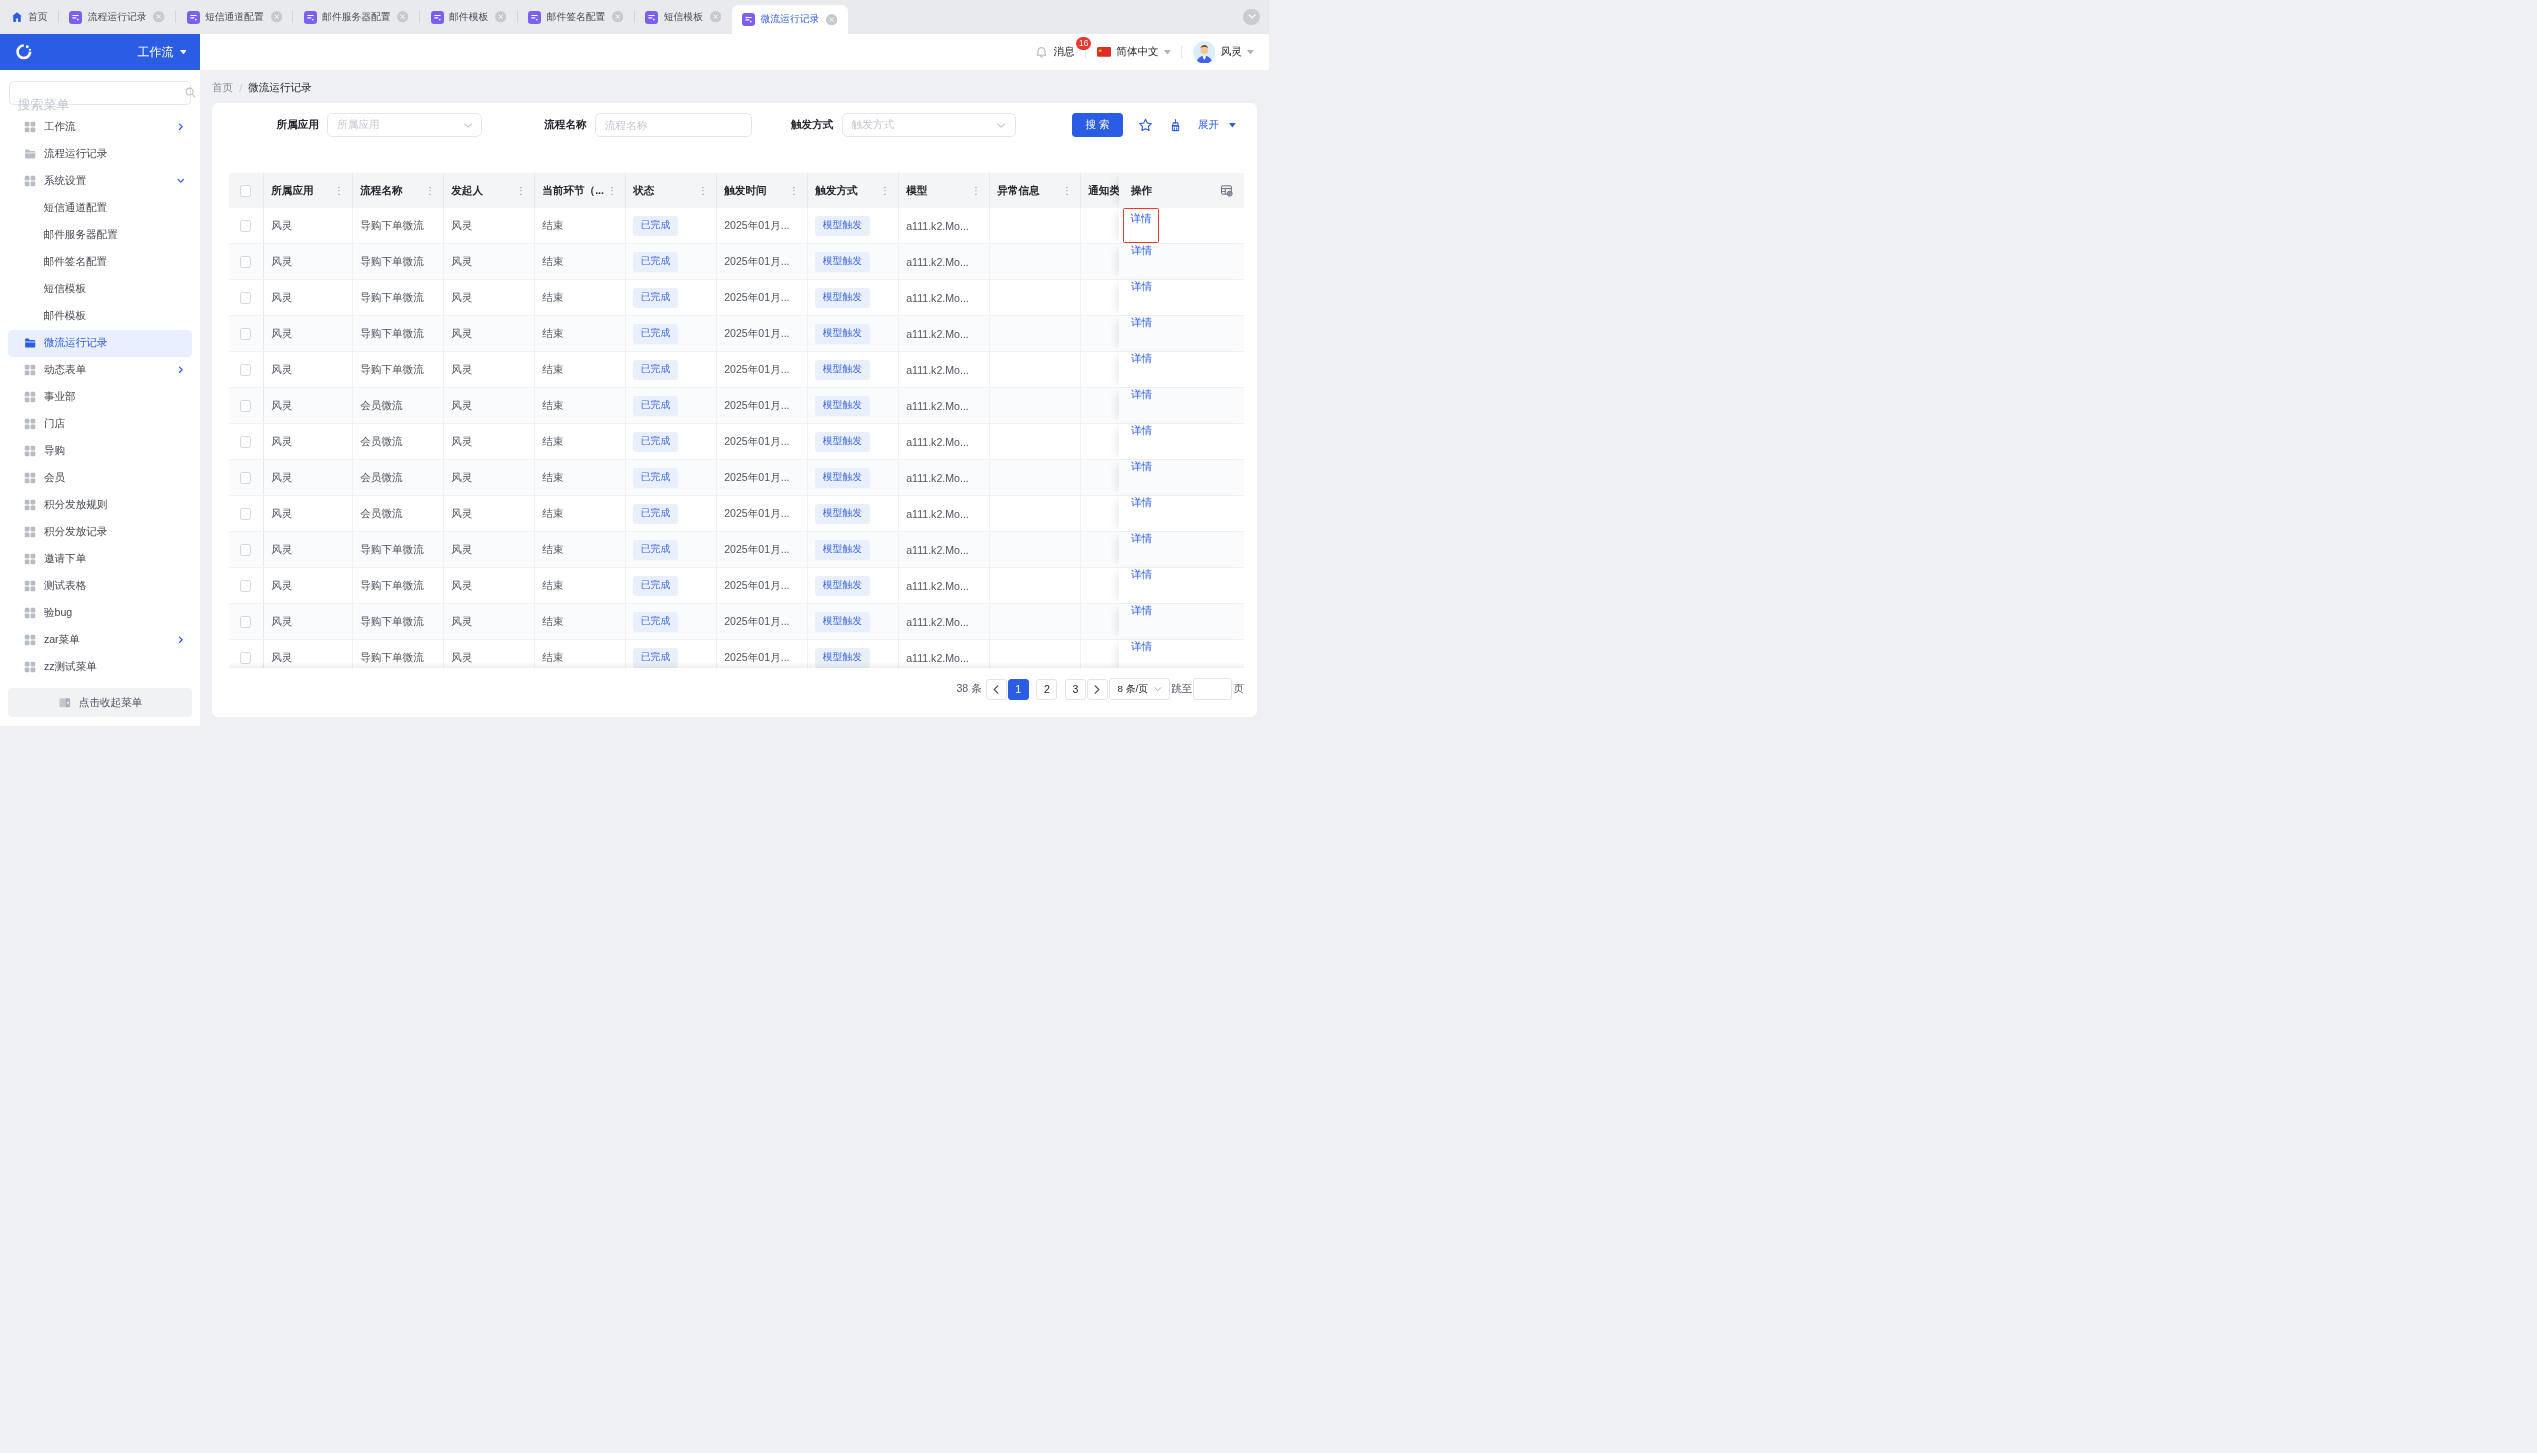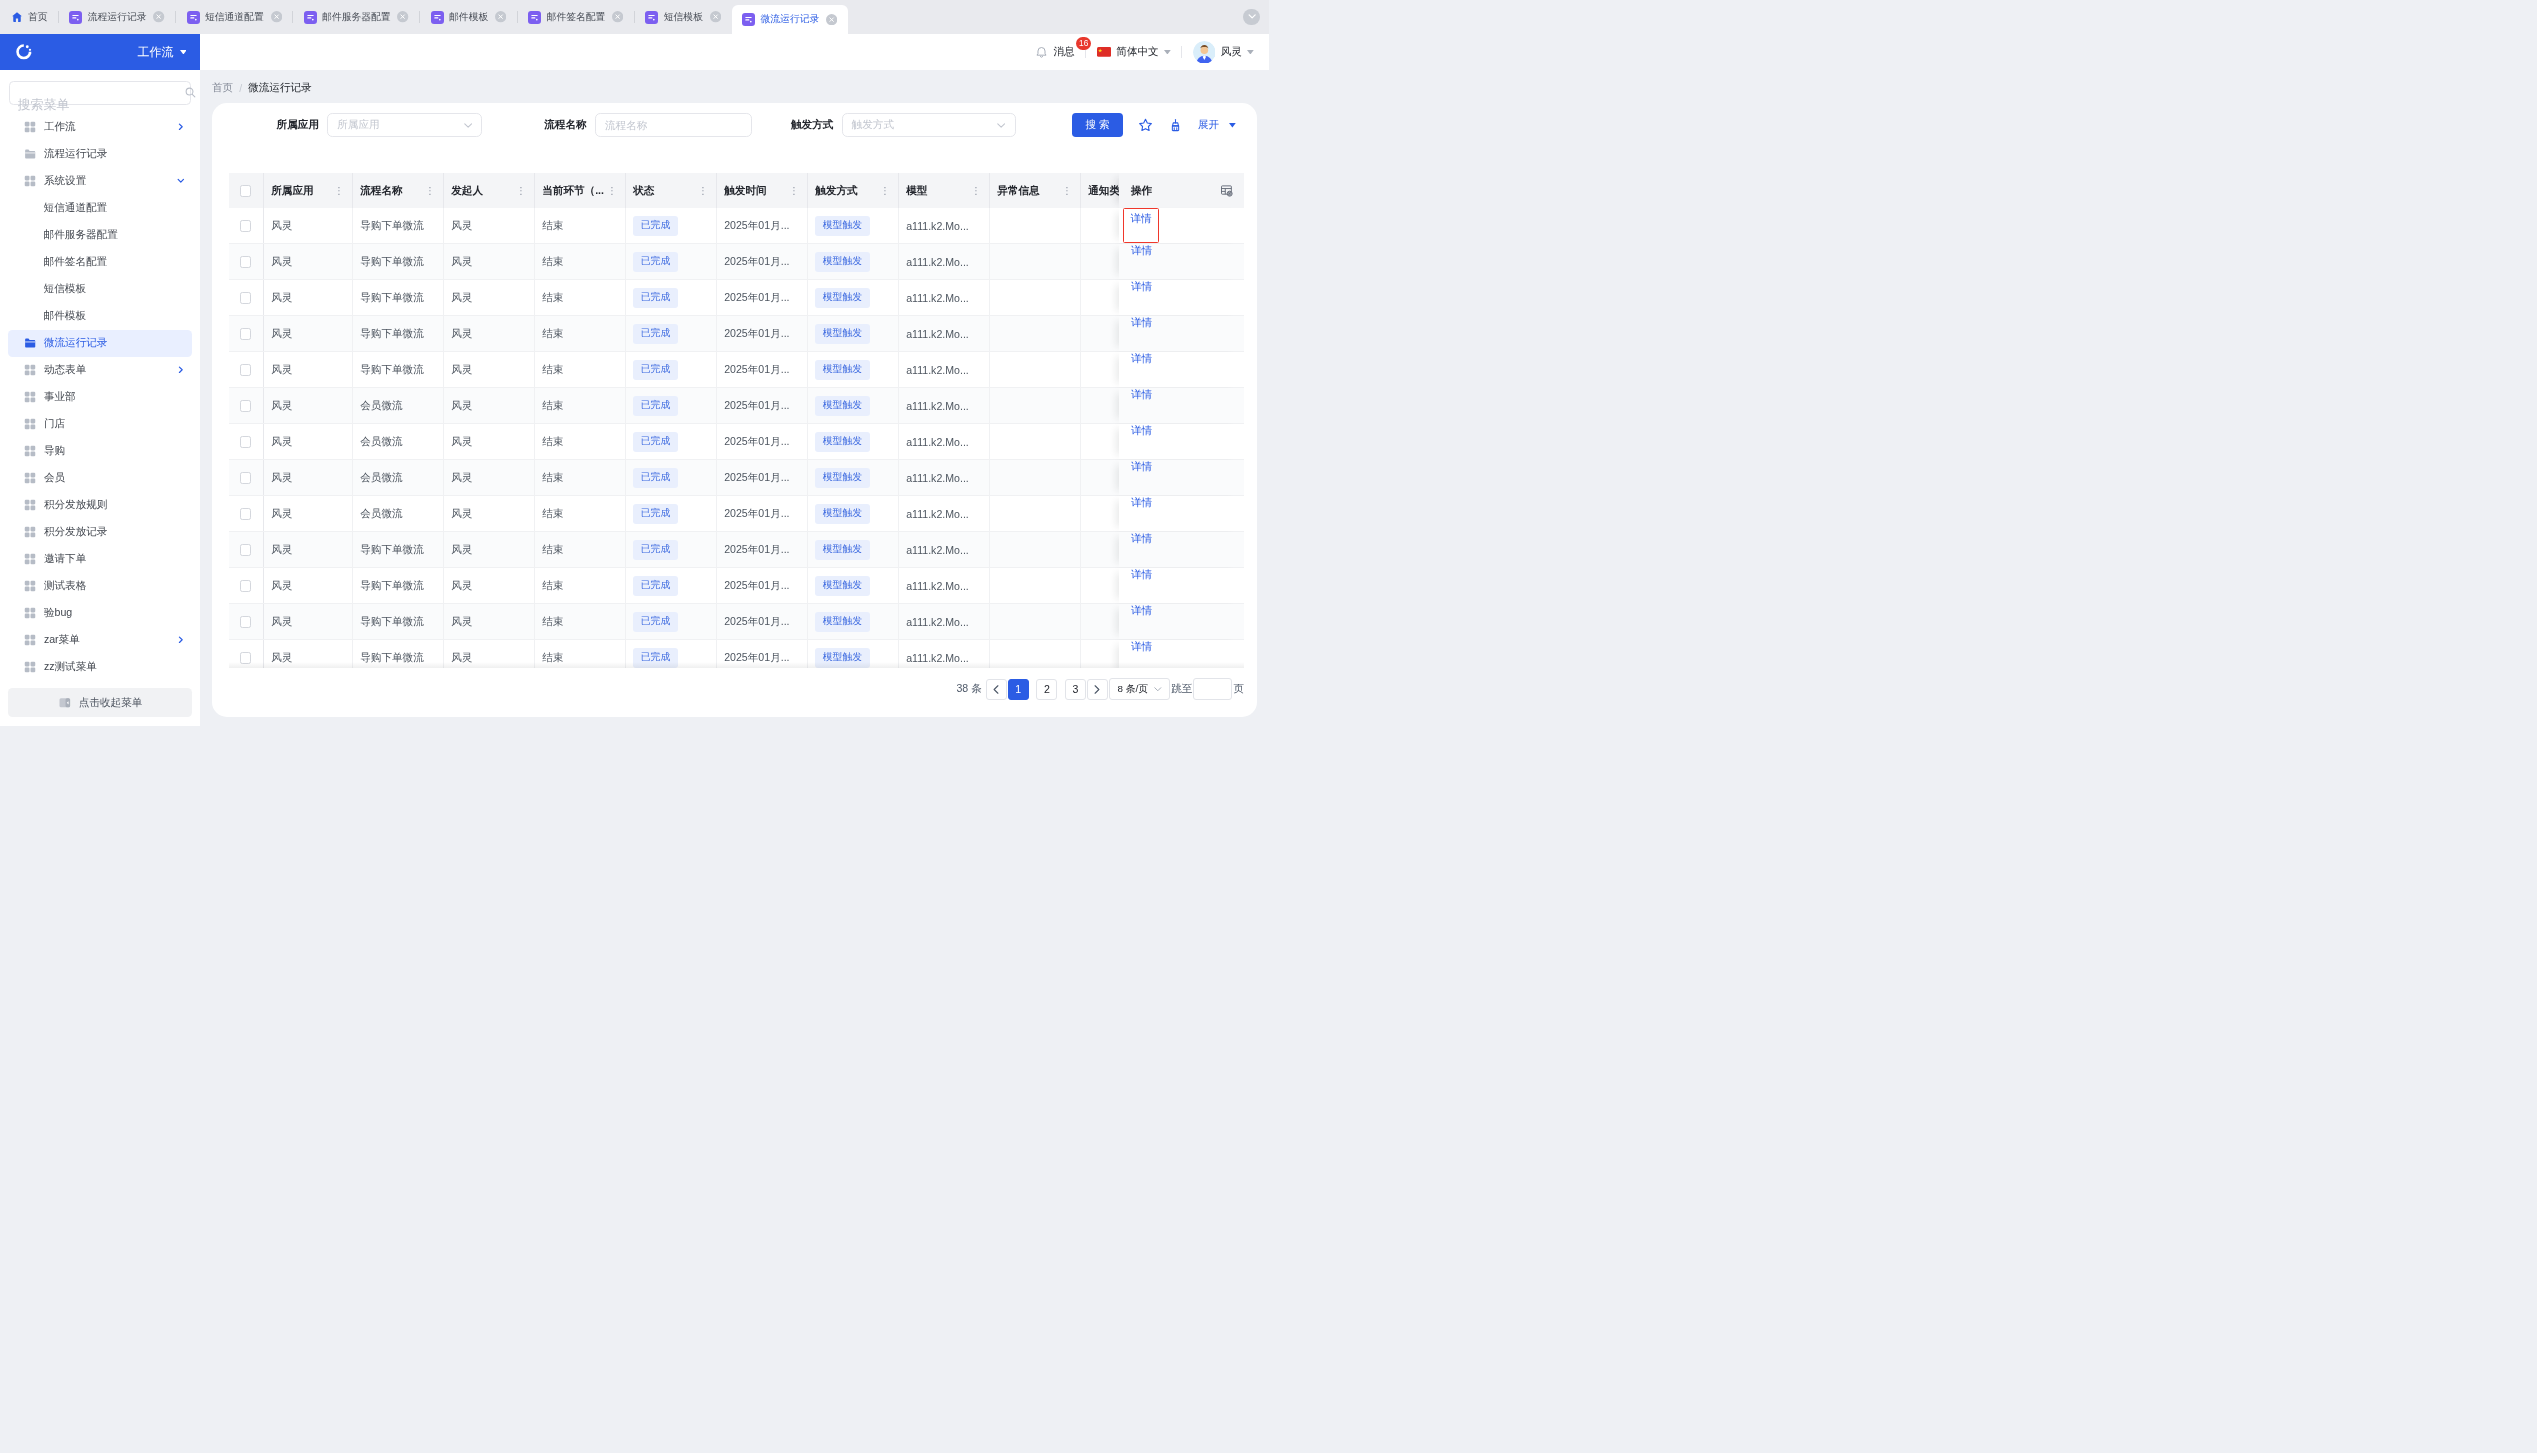--- a/index.html
+++ b/index.html
@@ -50,21 +50,21 @@
   .s-label{white-space:nowrap;}
   .collapse-bar{margin:0 7.6px 9px;height:29px;background:#f1f2f4;border-radius:4.5px;display:flex;align-items:center;justify-content:center;gap:7.6px;color:#4e5560;cursor:pointer;}
 
   
   .breadcrumb{padding:11.3px 12px 0;display:flex;gap:6px;align-items:center;font-size:10.6px;}
   .bc-home{color:#868c99;cursor:pointer;}
   .bc-sep{color:#c6cad2;}
   .bc-cur{color:#1f2329;}
 
   
-  .card{margin:7.6px 12px 9px;background:#fff;border-radius:15px;flex:1;display:flex;flex-direction:column;overflow:hidden;}
+  .card{margin:7.6px 12px 9px;background:#fff;border-radius:6px;flex:1;display:flex;flex-direction:column;overflow:hidden;}
   .filter-row{display:flex;align-items:center;padding:10.6px 21px 0 16.6px;}
   .f-group{display:flex;align-items:center;}
   .f-label{font-weight:700;color:#23262d;margin-right:8.3px;white-space:nowrap;}
   .sel{height:24px;border:0.8px solid #e5e6eb;border-radius:5.3px;display:flex;align-items:center;justify-content:space-between;padding:0 9px;color:#c2c6cf;background:#fff;cursor:pointer;}
   .sel-205{width:155px;} .sel-230{width:174px;}
   .inp{height:24px;width:157px;border:0.8px solid #e5e6eb;border-radius:5.3px;padding:0 9px;font-size:10.6px;font-family:inherit;outline:none;}
   .inp::placeholder{color:#c2c6cf;}
   .g1{margin-left:48px;} .g2{margin-left:62px;} .g3{margin-left:39px;}
   .f-actions{margin-left:auto;display:flex;align-items:center;gap:15px;}
   .btn-search{width:51px;height:24px;background:var(--primary);color:#fff;border:0;border-radius:3.8px;font-size:10.6px;font-family:inherit;cursor:pointer;}

